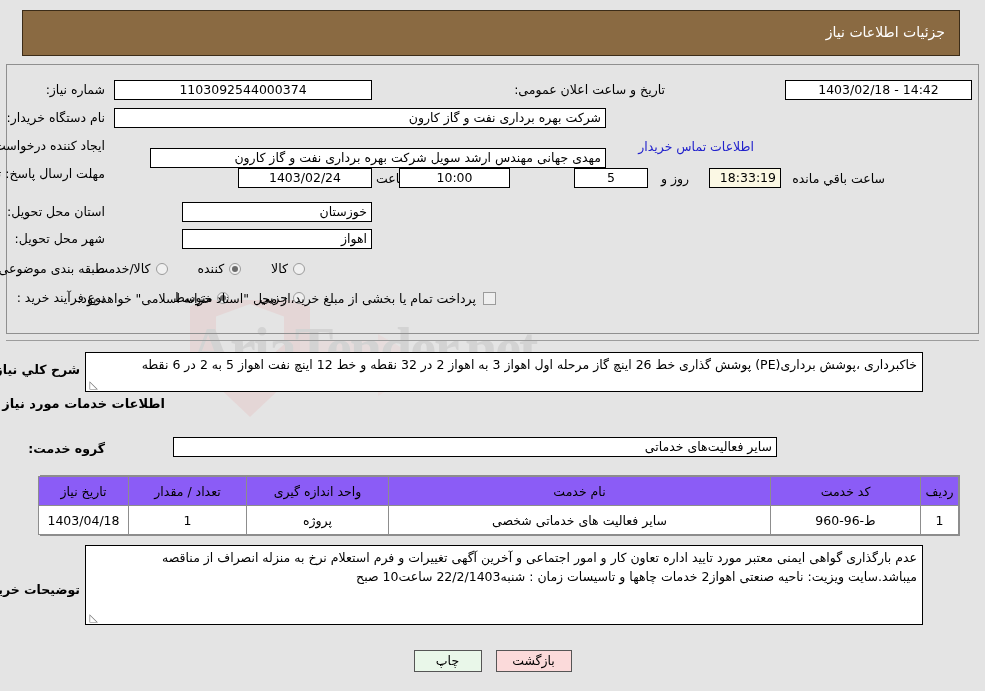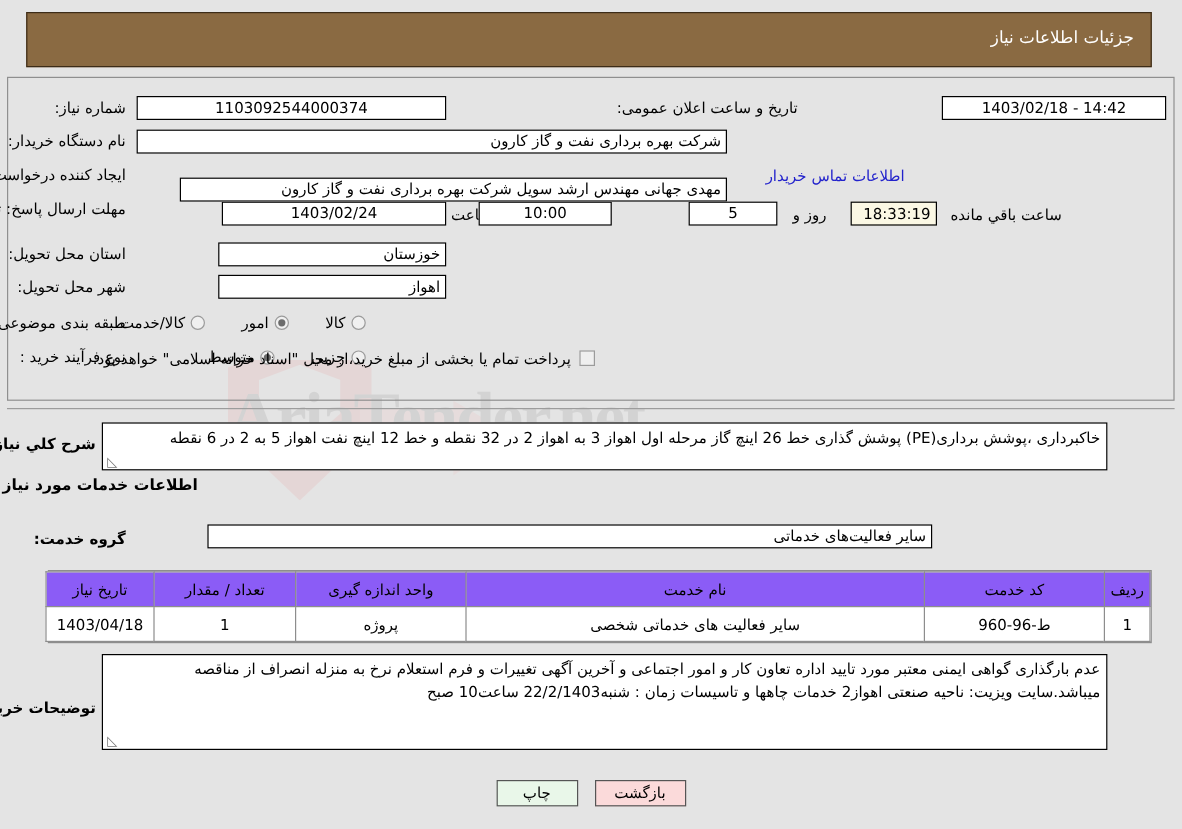--- a/index.html
+++ b/index.html
@@ -158,21 +158,21 @@
 
 <div class="row" style="right:880px;top:138px;z-index:3;">
   <span class="lbl">ایجاد کننده درخواست:</span>
 </div>
 <div class="fld rt" style="position:absolute;right:379px;top:148px;width:456px;z-index:3;">مهدی جهانی مهندس ارشد سویل شرکت بهره برداری نفت و گاز کارون</div>
 <div class="link" style="position:absolute;right:231px;top:139px;z-index:3;">اطلاعات تماس خریدار</div>
 
 <div style="position:absolute;right:880px;top:166px;width:95px;z-index:3;line-height:16px;">
   <span class="lbl">مهلت ارسال پاسخ: تا تاریخ:</span>
 </div>
-<div class="fld" style="position:absolute;right:613px;top:168px;width:187px;z-index:3;">1403/02/24</div>
+<div class="fld" style="position:absolute;right:613px;top:168px;width:134px;z-index:3;">1403/02/24</div>
 <div class="lbl" style="position:absolute;right:575px;top:171px;z-index:3;">ساعت</div>
 <div class="fld" style="position:absolute;right:475px;top:168px;width:111px;z-index:3;">10:00</div>
 <div class="fld" style="position:absolute;right:337px;top:168px;width:74px;z-index:3;">5</div>
 <div class="lbl" style="position:absolute;right:296px;top:171px;z-index:3;">روز و</div>
 <div class="fld cream" style="position:absolute;right:204px;top:168px;width:72px;z-index:3;">18:33:19</div>
 <div class="lbl" style="position:absolute;right:100px;top:171px;z-index:3;">ساعت باقي مانده</div>
 
 <div class="row" style="right:880px;top:204px;z-index:3;">
   <span class="lbl">استان محل تحویل:</span>
 </div>
@@ -186,21 +186,21 @@
 <div class="row" style="right:880px;top:261px;z-index:3;">
   <span class="lbl">طبقه بندی موضوعی:</span>
 </div>
 <div style="position:absolute;right:680px;top:261px;z-index:3;display:flex;gap:30px;align-items:center;">
   <span class="opt">
     <span class="radio"></span>
     <span>کالا</span>
   </span>
   <span class="opt">
     <span class="radio on"></span>
-    <span>امور</span>
+    <span>کننده</span>
   </span>
   <span class="opt">
     <span class="radio"></span>
     <span>کالا/خدمت</span>
   </span>
 </div>
 
 <div class="row" style="right:880px;top:290px;z-index:3;">
   <span class="lbl">نوع فرآیند خرید :</span>
 </div>

